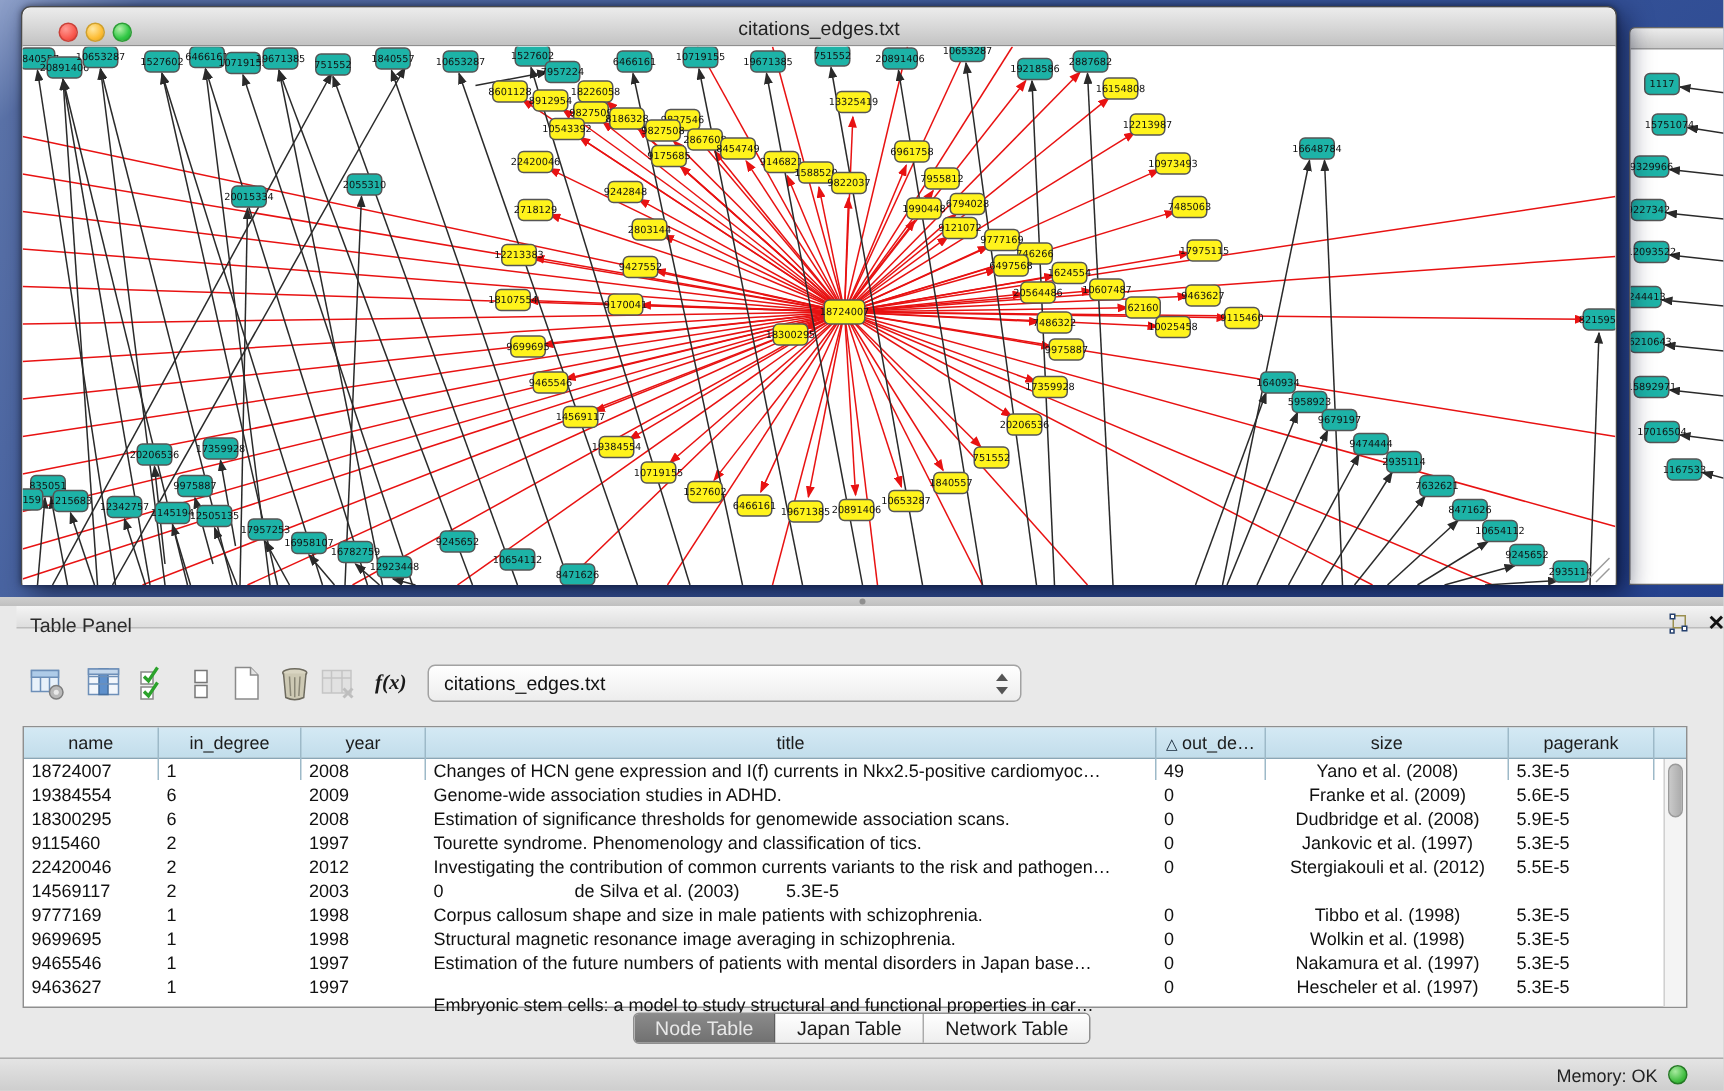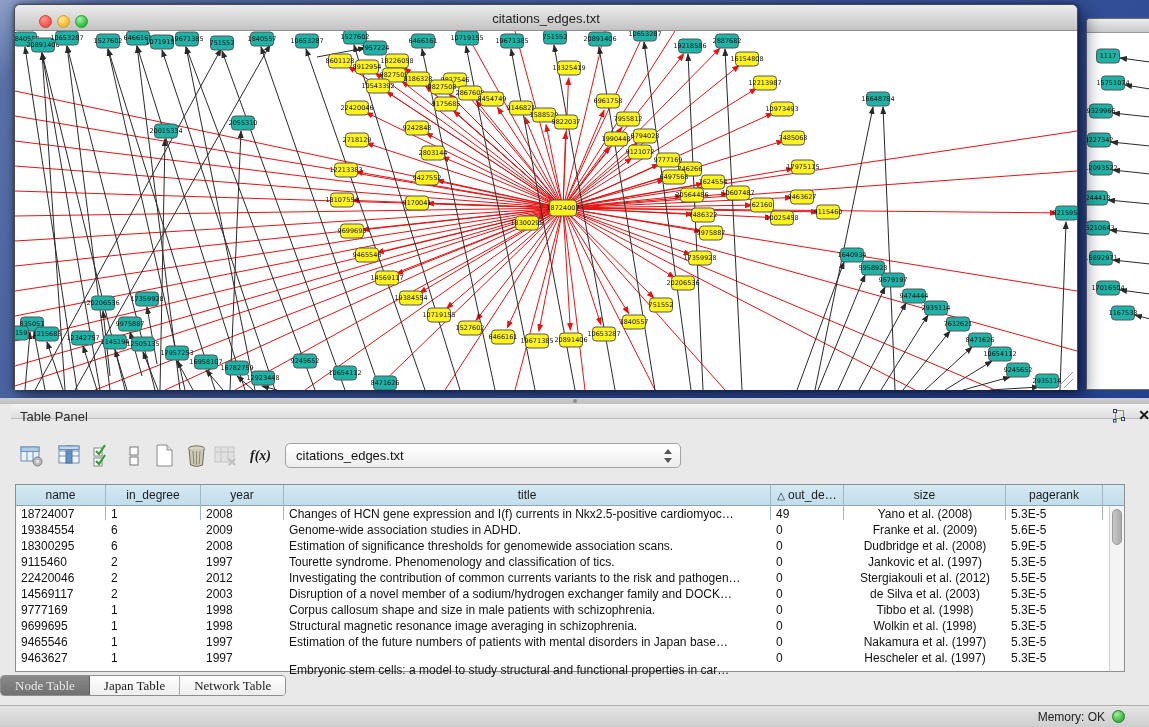--- a/index.html
+++ b/index.html
@@ -70,21 +70,21 @@
   .tbody { position:relative; }
   .tr { display:flex; height:16px; cursor:default; }
   .td { height:16px; line-height:16px; font-size:12px; color:#111; padding-left:5px;
     overflow:hidden; white-space:nowrap; }
   .td.center { text-align:center; padding-left:0; }
   .vscroll { position:absolute; right:0; top:21px; bottom:0; width:15px;
     background:#f4f4f4; border-left:1px solid #d0d0d0; }
   .vthumb { position:absolute; left:2px; top:3px; width:10px; height:36px;
     background:linear-gradient(90deg,#c9c9c9,#ababab); border-radius:5px; border:1px solid #9a9a9a; }
 
-  .tabbar { position:absolute; left:0; top:271px; width:100%; height:22px; text-align:left;font-family:Liberation Serif, serif; }
+  .tabbar { position:absolute; left:0; top:271px; width:100%; height:22px; text-align:center; }
   .seg { display:inline-flex; height:21px; border:1px solid #8f8f8f; border-radius:4px;
     overflow:hidden; background:#fff; }
   .seg .tab { height:21px; line-height:20px; font-size:13px; padding:0 14px; color:#1a1a1a;
     border-right:1px solid #aaa; cursor:pointer; background:linear-gradient(#ffffff,#ececec); }
   .seg .tab:last-child { border-right:none; }
   .seg .tab.sel { background:linear-gradient(#8a8a8a,#6e6e6e); color:#e8e8e8;
     border-right:1px solid #5e5e5e; }
 
   
   .statusbar { position:absolute; left:0; top:705px; width:1149px; height:22px;
@@ -686,21 +686,20 @@
             <div class="td" style="width: 83px;">2012</div>
             <div class="td" style="width: 487px;">Investigating the contribution of common currents variants to the risk and pathogen…</div>
             <div class="td" style="width: 73px;">0</div>
             <div class="td center" style="width: 162px;">Stergiakouli et al. (2012)</div>
             <div class="td" style="width: 97px;">5.5E-5</div>
           </div>
           <div class="tr">
             <div class="td" style="width: 90px;">14569117</div>
             <div class="td" style="width: 95px;">2</div>
             <div class="td" style="width: 83px;">2003</div>
-            <div class="td" style="width: 487px;">Disruption of a novel member of a sodium/hydrogen exchanger family and DOCK…</div>
             <div class="td" style="width: 73px;">0</div>
             <div class="td center" style="width: 162px;">de Silva et al. (2003)</div>
             <div class="td" style="width: 97px;">5.3E-5</div>
           </div>
           <div class="tr">
             <div class="td" style="width: 90px;">9777169</div>
             <div class="td" style="width: 95px;">1</div>
             <div class="td" style="width: 83px;">1998</div>
             <div class="td" style="width: 487px;">Corpus callosum shape and size in male patients with schizophrenia.</div>
             <div class="td" style="width: 73px;">0</div>

